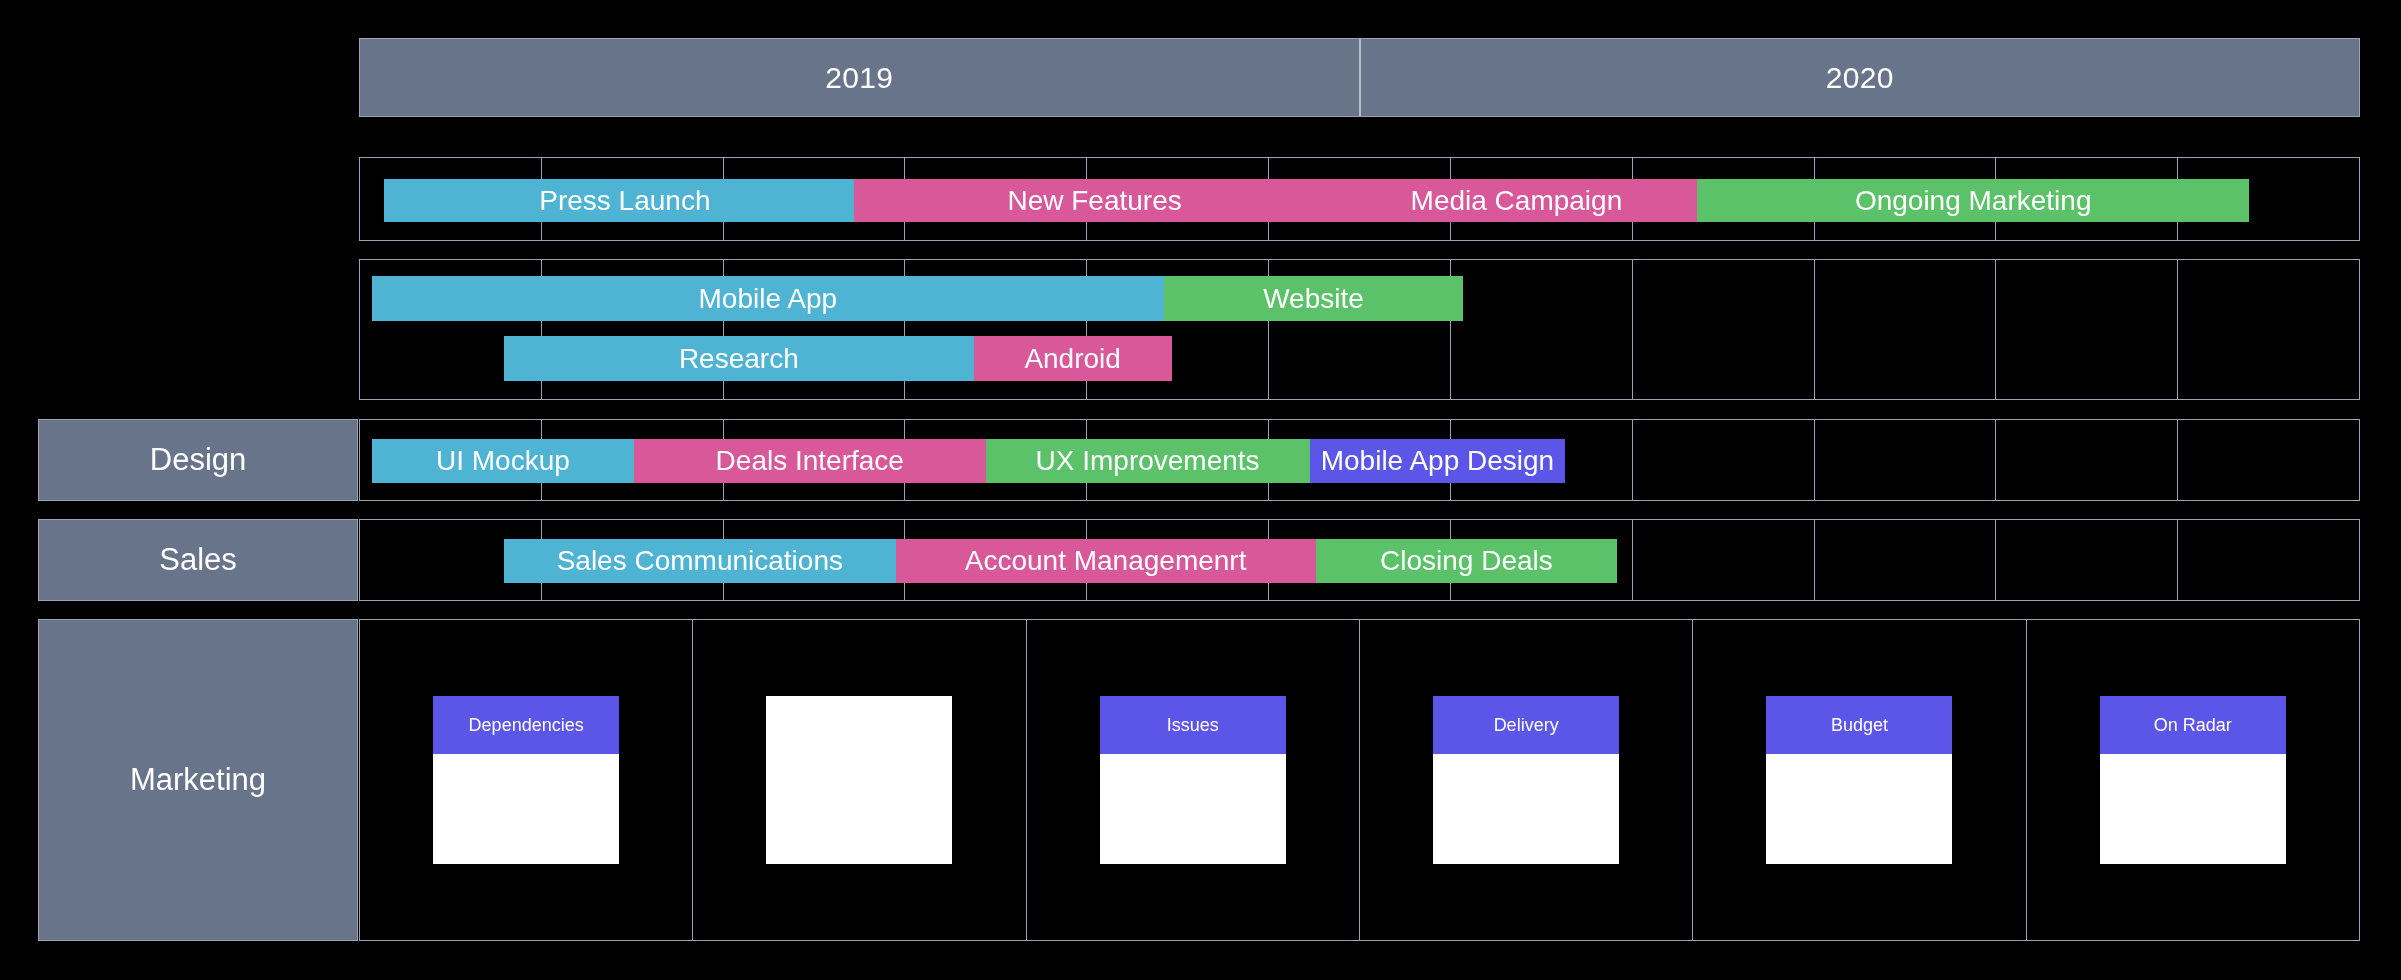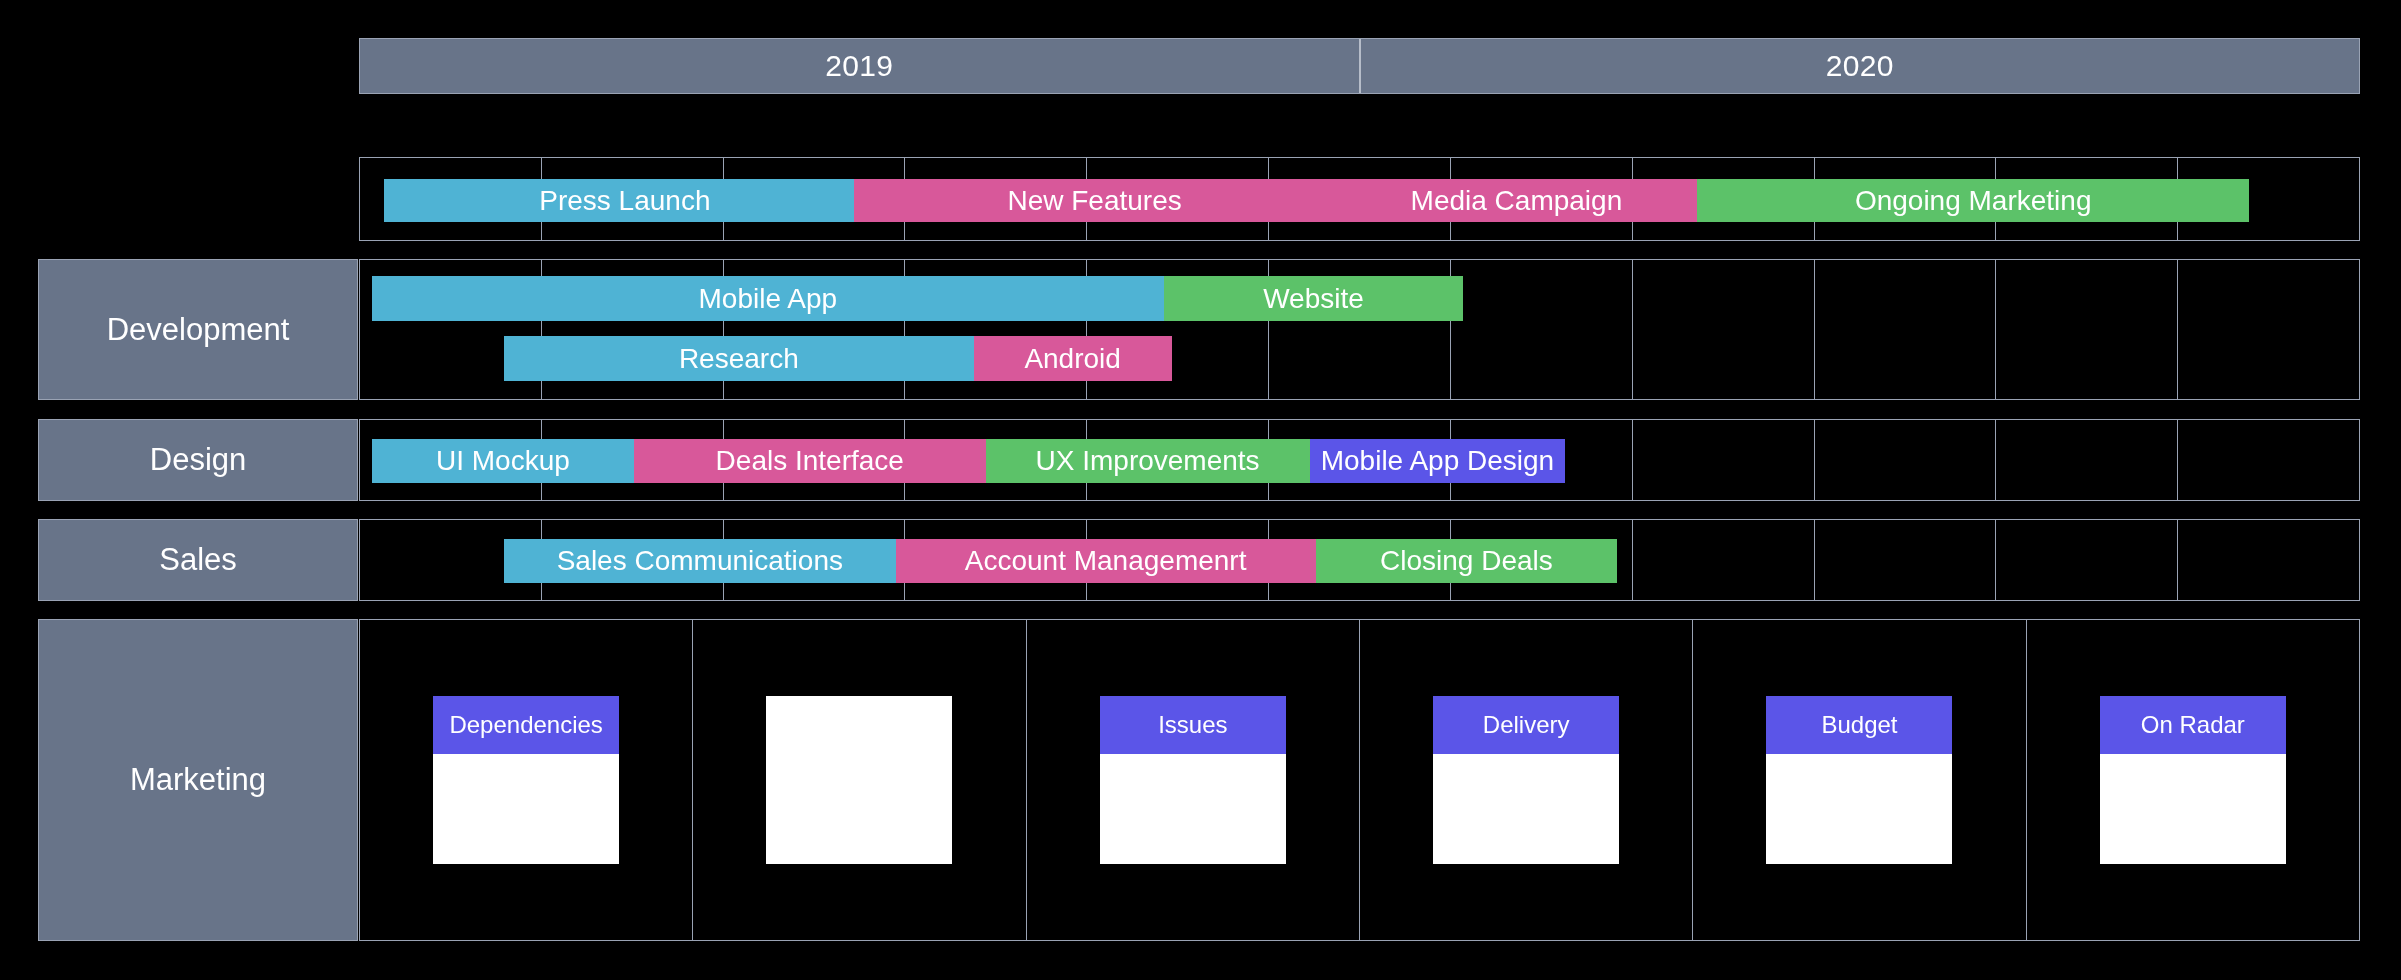--- a/index.html
+++ b/index.html
@@ -8,21 +8,21 @@
     background: #000000;
     font-family: "Liberation Sans", sans-serif;
     overflow: hidden;
   }
   #root { position: relative; width: 2401px; height: 980px; }
 
   
   .year-header {
     position: absolute;
     left: 359px; top: 38px;
-    width: 2001px; height: 56px;
+    width: 2001px; height: 79px;
     display: flex;
     border: 1px solid #9aa3b4;
   }
   .year-cell {
     flex: 1 1 0;
     background: #687489;
     color: #ffffff;
     display: flex; align-items: center; justify-content: center;
     font-size: 30px;
     letter-spacing: .3px;
@@ -89,21 +89,21 @@
     height: 168px;
     display: flex;
     flex-direction: column;
     background: #ffffff;
   }
   .dash-card-head {
     height: 58px;
     background: #5b55e8;
     color: #ffffff;
     display: flex; align-items: center; justify-content: center;
-    font-size: 24px;
+    font-size: 18px;
     white-space: nowrap;
   }
   .dash-card-body { flex: 1 1 auto; background: #ffffff; }
 </style>
 </head>
 <body>
 
 <div id="root">
 
   <div class="year-header">
@@ -134,23 +134,20 @@
       </div>
       <div class="bar" style="left:48.8%; width:18.1%; background:#d8589a;">
         <span>Media Campaign</span>
       </div>
       <div class="bar" style="left:66.9%; width:27.6%; background:#5cc269;">
         <span>Ongoing Marketing</span>
       </div>
     </div>
   </div>
 
-  <div class="row-label" style="left:38px; top:259px; width:320px; height:141px;">
-    <span>Development</span>
-  </div>
   <div class="grid-panel" style="left:359px; top:259px; width:2001px; height:141px;">
     <div class="grid-lines">
       <i></i>
         <i></i>
       <i></i>
         <i></i>
       <i></i>
         <i></i>
       <i></i>
         <i></i>

